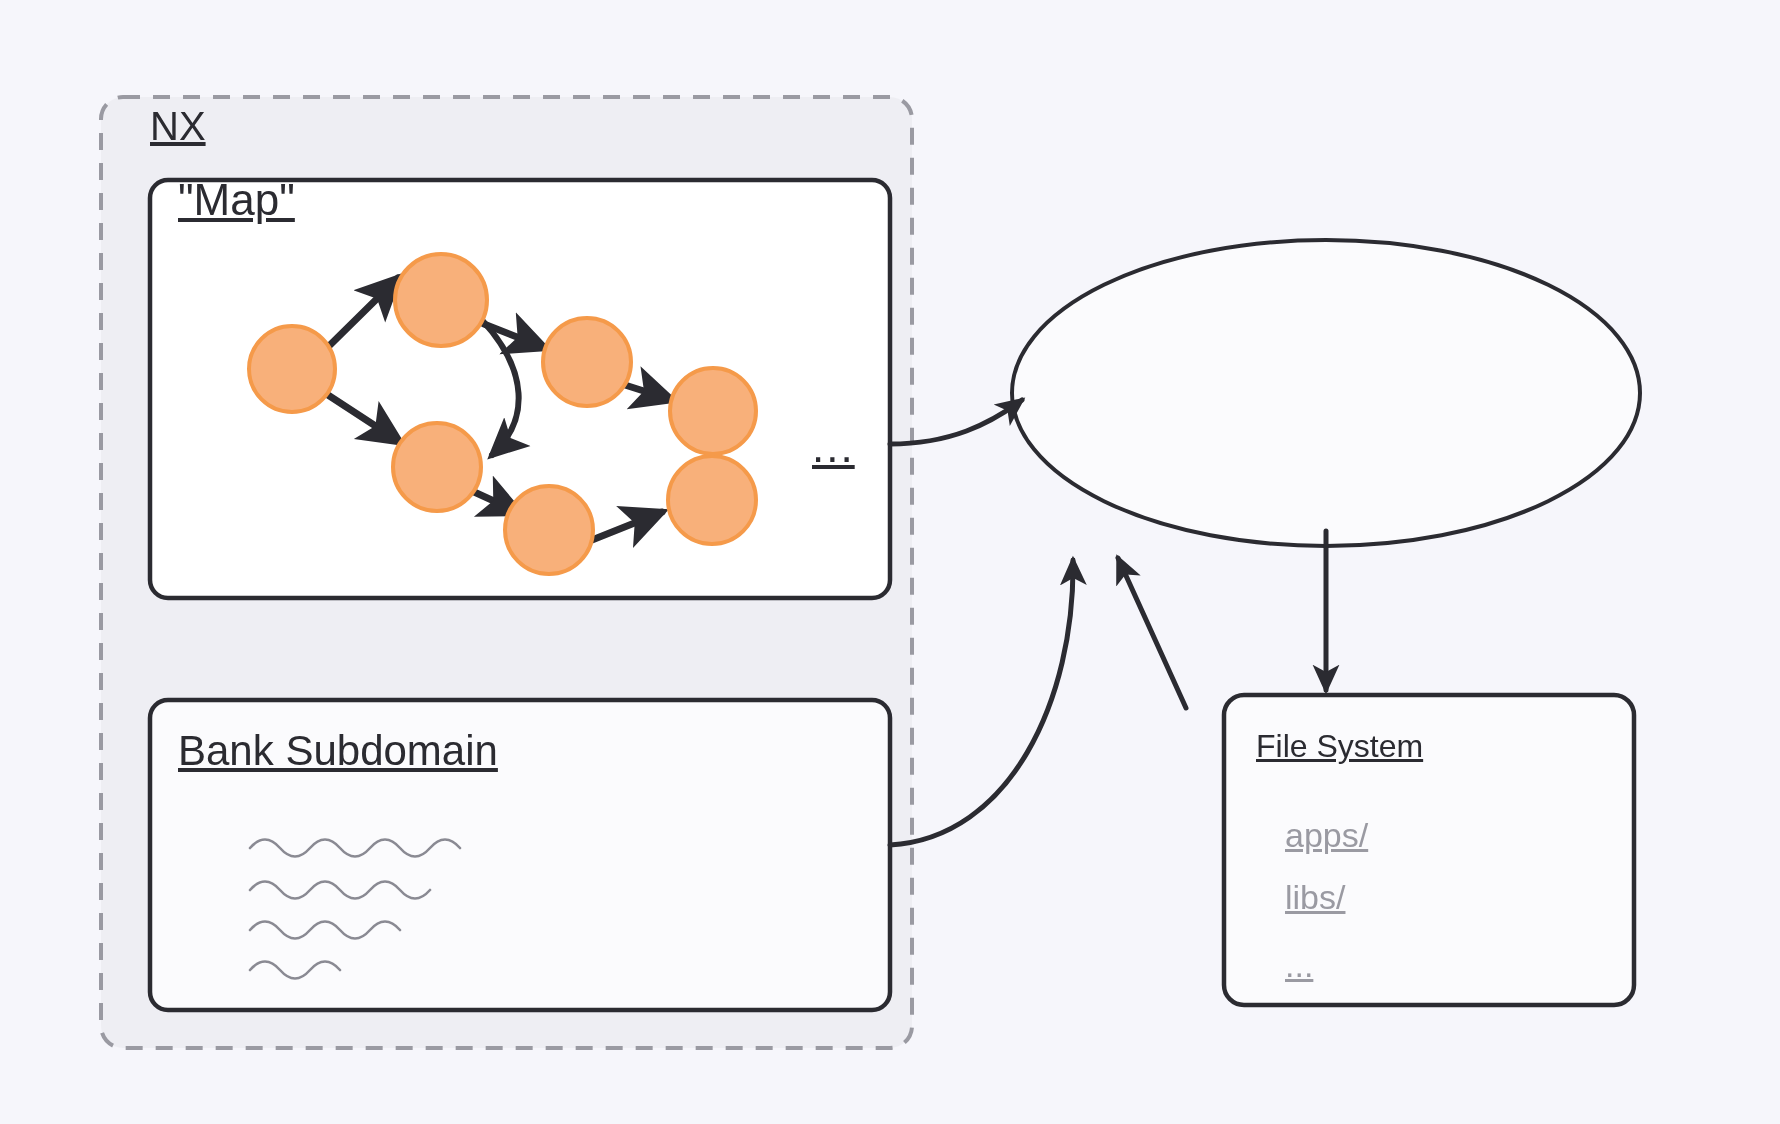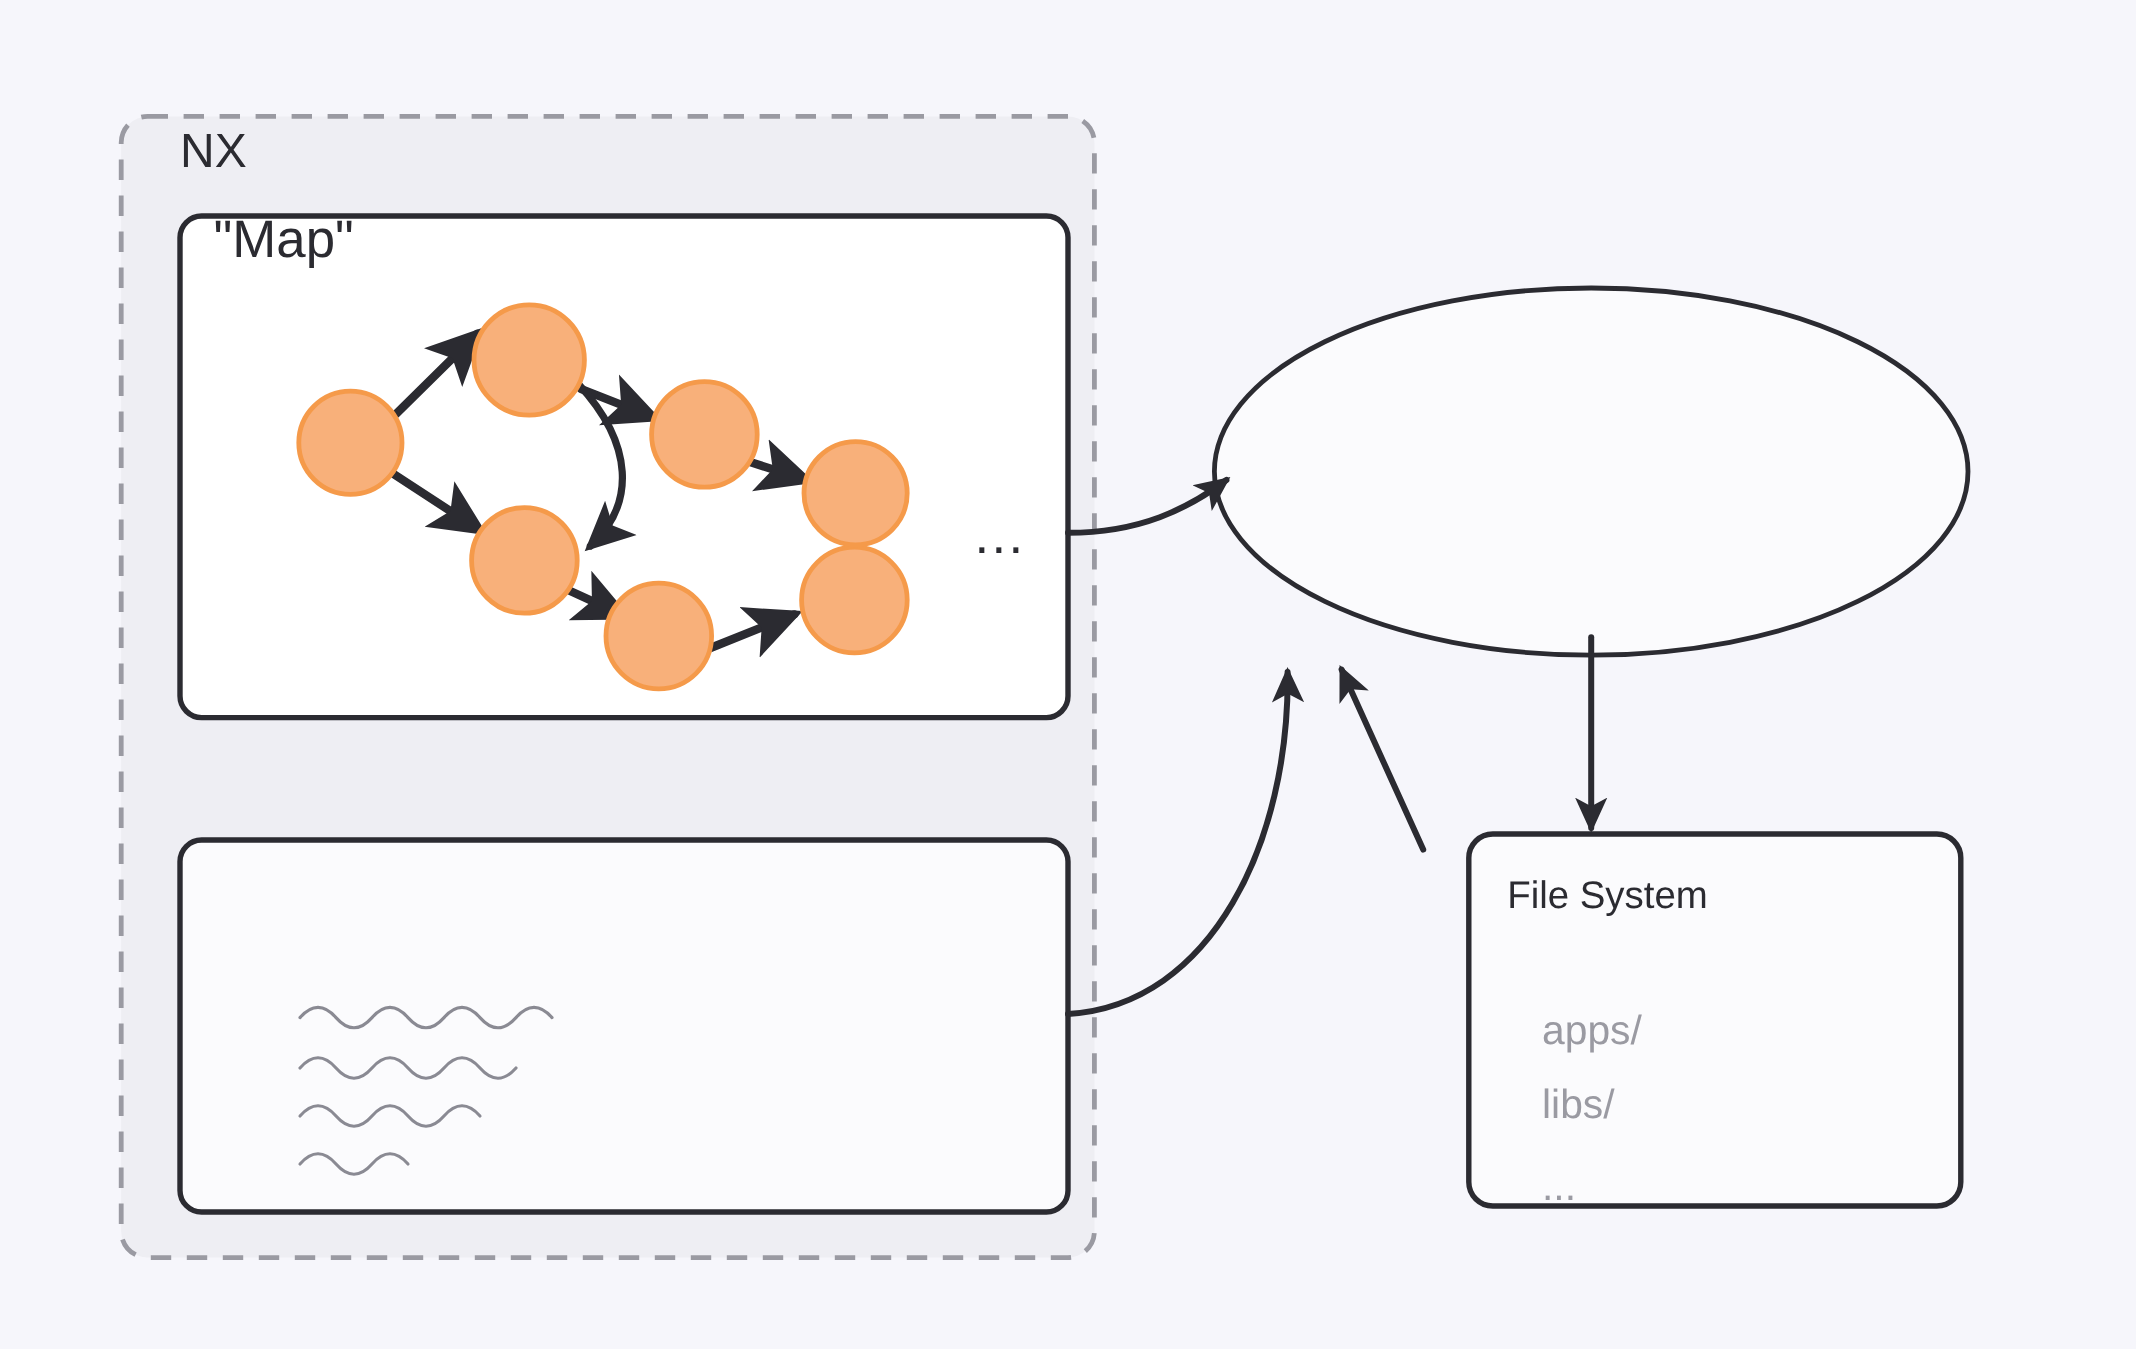--- a/index.html
+++ b/index.html
@@ -23,20 +23,21 @@
     left: 0;
     top: 0;
     width: 1780px;
     height: 1124px;
   }
   .txt {
     position: absolute;
     color: #2b2b31;
     white-space: pre;
     line-height: 1;
+    text-decoration: underline;
   }
   #nx-label {
     left: 150px;
     top: 106px;
     font-size: 40px;
   }
   #map-label {
     left: 178px;
     top: 178px;
     font-size: 44px;
@@ -55,21 +56,20 @@
   }
   #fs-label {
     left: 1256px;
     top: 730px;
     font-size: 32px;
   }
   .fs-item {
     left: 1285px;
     font-size: 34px;
     color: #9a9aa2;
-    margin-top: 24px;
   }
   #fs-item-0 { top: 818px; }
   #fs-item-1 { top: 880px; }
   #fs-item-2 { top: 948px; }
   #ca-label {
     left: 1151px;
     top: 360px;
     font-size: 44px;
   }
 </style>
@@ -142,20 +142,21 @@
       <path d="M 1326 531 L 1326 690" marker-end="url(#arrowMed)"></path>
     </g>
   </svg>
 
   <div class="txt" id="nx-label">NX</div>
 
   <div class="txt" id="map-label">"Map"</div>
 
   <div class="txt" id="map-ellipsis">...</div>
 
+  <div class="txt" id="bank-label">Bank Subdomain</div>
 
 
   <div class="txt" id="fs-label">File System</div>
 
   <div class="txt fs-item" id="fs-item-0">apps/</div>
   <div class="txt fs-item" id="fs-item-1">libs/</div>
   <div class="txt fs-item" id="fs-item-2">...</div>
 
 </div>
 

